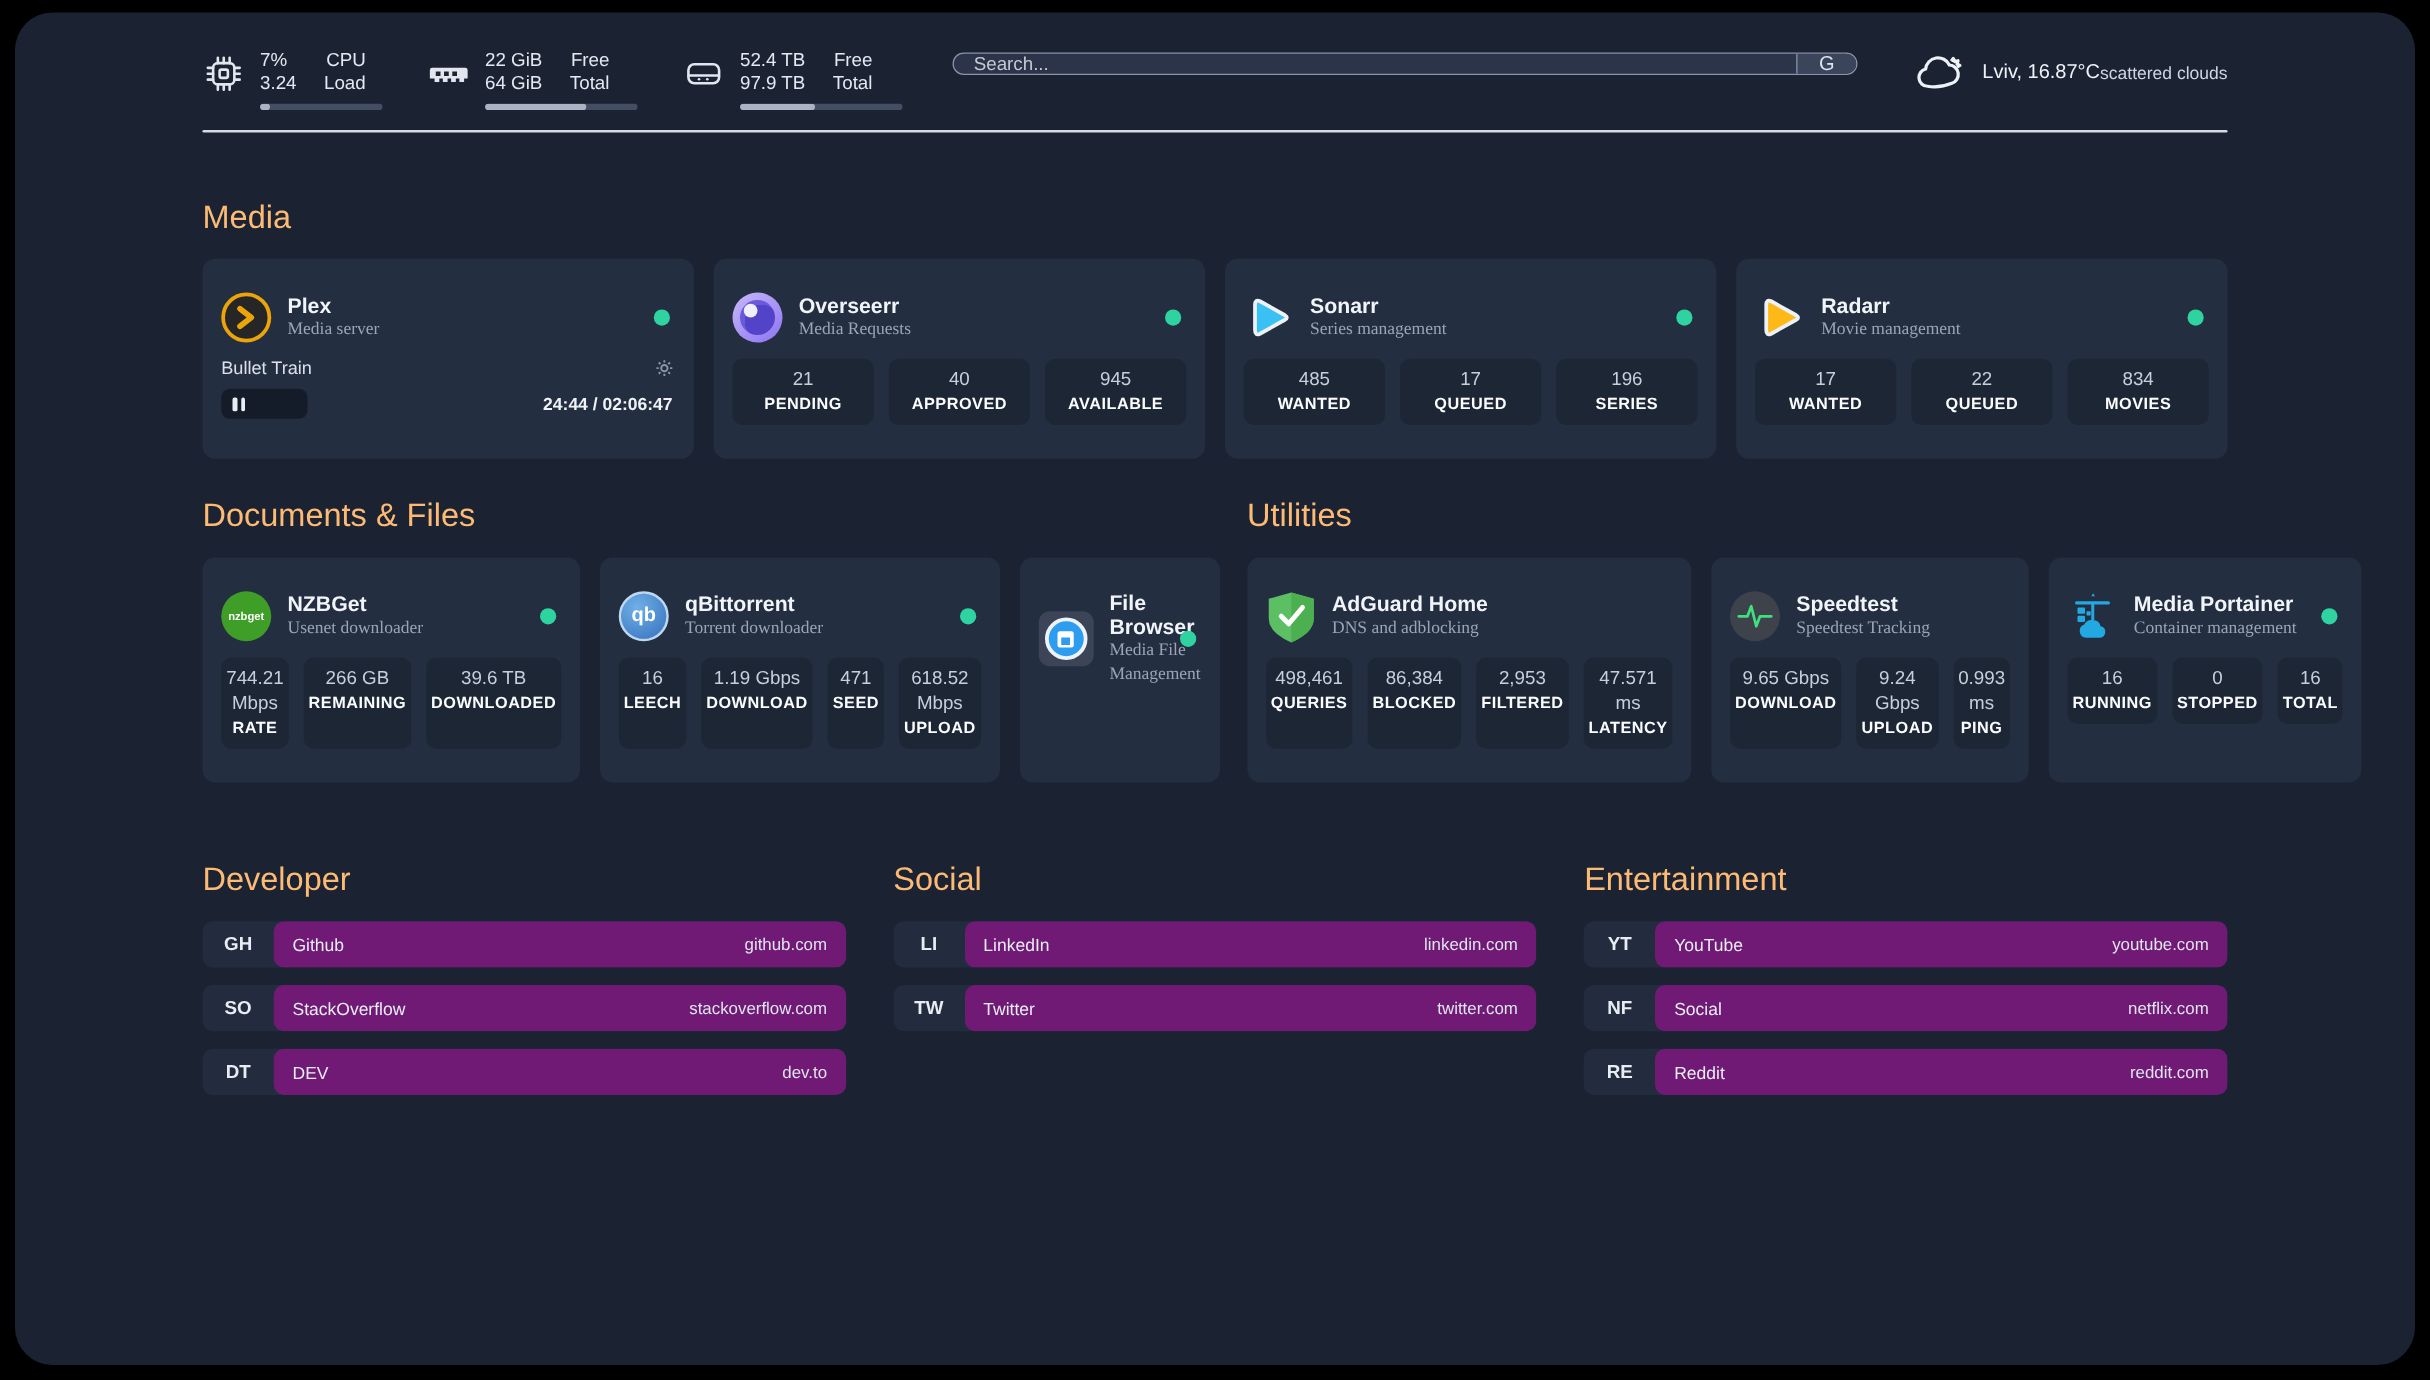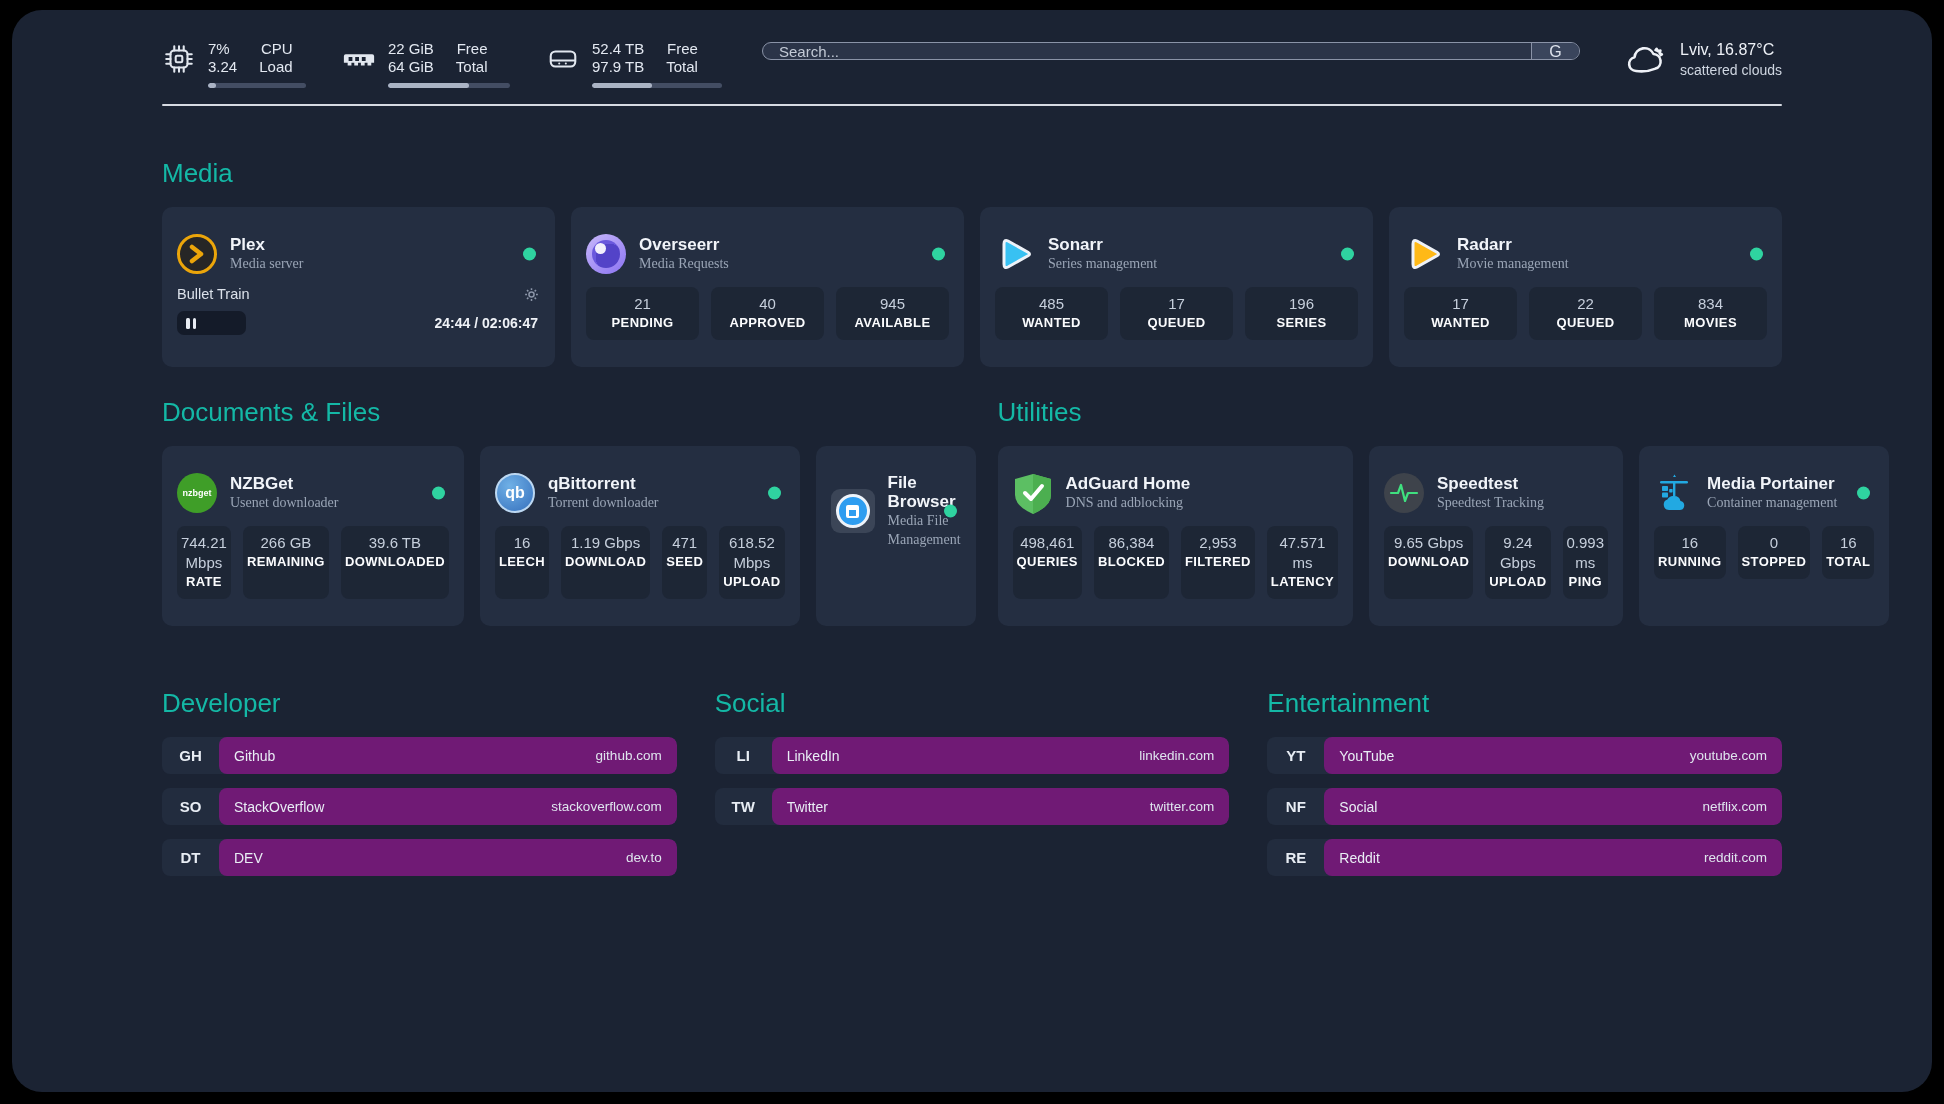--- a/index.html
+++ b/index.html
@@ -22,28 +22,28 @@
 
   .search-wrap { flex:1; margin:2px 44px 0 40px; height:18px; display:flex;
                  border:1px solid #8a93a7; border-radius:9px; background:#2b3448; overflow:hidden; }
   .search-wrap input { flex:1; background:transparent; border:none; outline:none;
                  padding:0 16px; font-size:15px; color:#e8ecf3; font-family:inherit; }
   .search-wrap input::placeholder { color:#c3cad6; }
   .g-btn { width:48px; background:#3a455c; border:none; border-left:1px solid #8a93a7;
            color:#dde2ec; font-size:16px; cursor:pointer; font-family:inherit; }
 
   .weather { display:flex; gap:12px; align-items:center; margin-top:0; }
-  .weather .wtext { display:flex; flex-direction:column; line-height:20px; }
+  .weather .wtext { display:flex; flex-direction:row; line-height:20px; }
   .wloc { font-size:16px; color:#eef1f7; }
   .wcond { font-size:14px; color:#cfd6e1; }
 
   .divider { margin-top:16px; height:2px; background:#e6eaf1; border-radius:1px; opacity:.92; }
 
   
-  .sec-title { font-size:26px; font-weight:500; color:#14b8a6; }
+  .sec-title { font-size:26px; font-weight:500; color:#fdba74; }
   .media-sec { margin-top:52px; }
   .media-grid { margin-top:18px; display:grid; grid-template-columns:repeat(4,1fr); gap:16px; }
 
   .card { background:#242e41; border-radius:10px; padding:27px 15px; }
   .card-head { display:flex; align-items:center; gap:13px; position:relative; }
   .head-text { display:flex; flex-direction:column; line-height:19px; }
   .app-name { font-size:17px; font-weight:600; color:#f1f4f9; }
   .app-desc { font-size:14px; color:#9aa5b6;font-family:Liberation Serif, serif; }
   .status-dot { position:absolute; right:4px; top:50%; transform:translateY(-50%);
                 width:13px; height:13px; border-radius:50%; background:#2fd3a0; }
@@ -68,21 +68,21 @@
   .qb-ic span { font-size:16px; font-weight:700; color:#fff; }
   .fb-tile { width:44px; height:44px; border-radius:9px; background:#3b4557;
              display:flex; align-items:center; justify-content:center; flex:none; }
   .fb-circle { width:34px; height:34px; border-radius:50%; background:#2e9df0;
              border:3px solid #eef3f9; display:flex; align-items:center; justify-content:center; }
   .fb-floppy { width:13px; height:13px; background:#fff; border-radius:2px; position:relative; }
   .fb-floppy::after { content:""; position:absolute; left:3px; top:5px; width:7px; height:6px; background:#2e9df0; }
   .st-ic { border-radius:50%; background:#3e434b; display:flex; align-items:center; justify-content:center; }
 
   
-  .pl-title-row { display:flex; justify-content:space-between; margin-top:12px; }
+  .pl-title-row { display:flex; align-items:center; justify-content:space-between; margin-top:12px; }
   .pl-title { font-size:14.5px; color:#dbe1ea; }
   .pl-track { position:relative; margin-top:8px; height:24px; }
   .pl-fill { position:absolute; left:0; top:0; height:24px; background:#141b29;
              border-radius:7px; display:flex; align-items:center; padding-left:9px; }
   .pl-time { position:absolute; right:2px; top:50%; transform:translateY(-50%);
              font-size:14px; font-weight:600; color:#eff2f7; }
   .pause { display:flex; gap:3px; }
   .pause i { display:block; width:3.5px; height:11px; background:#e9edf4; border-radius:1.5px; }
 
   

